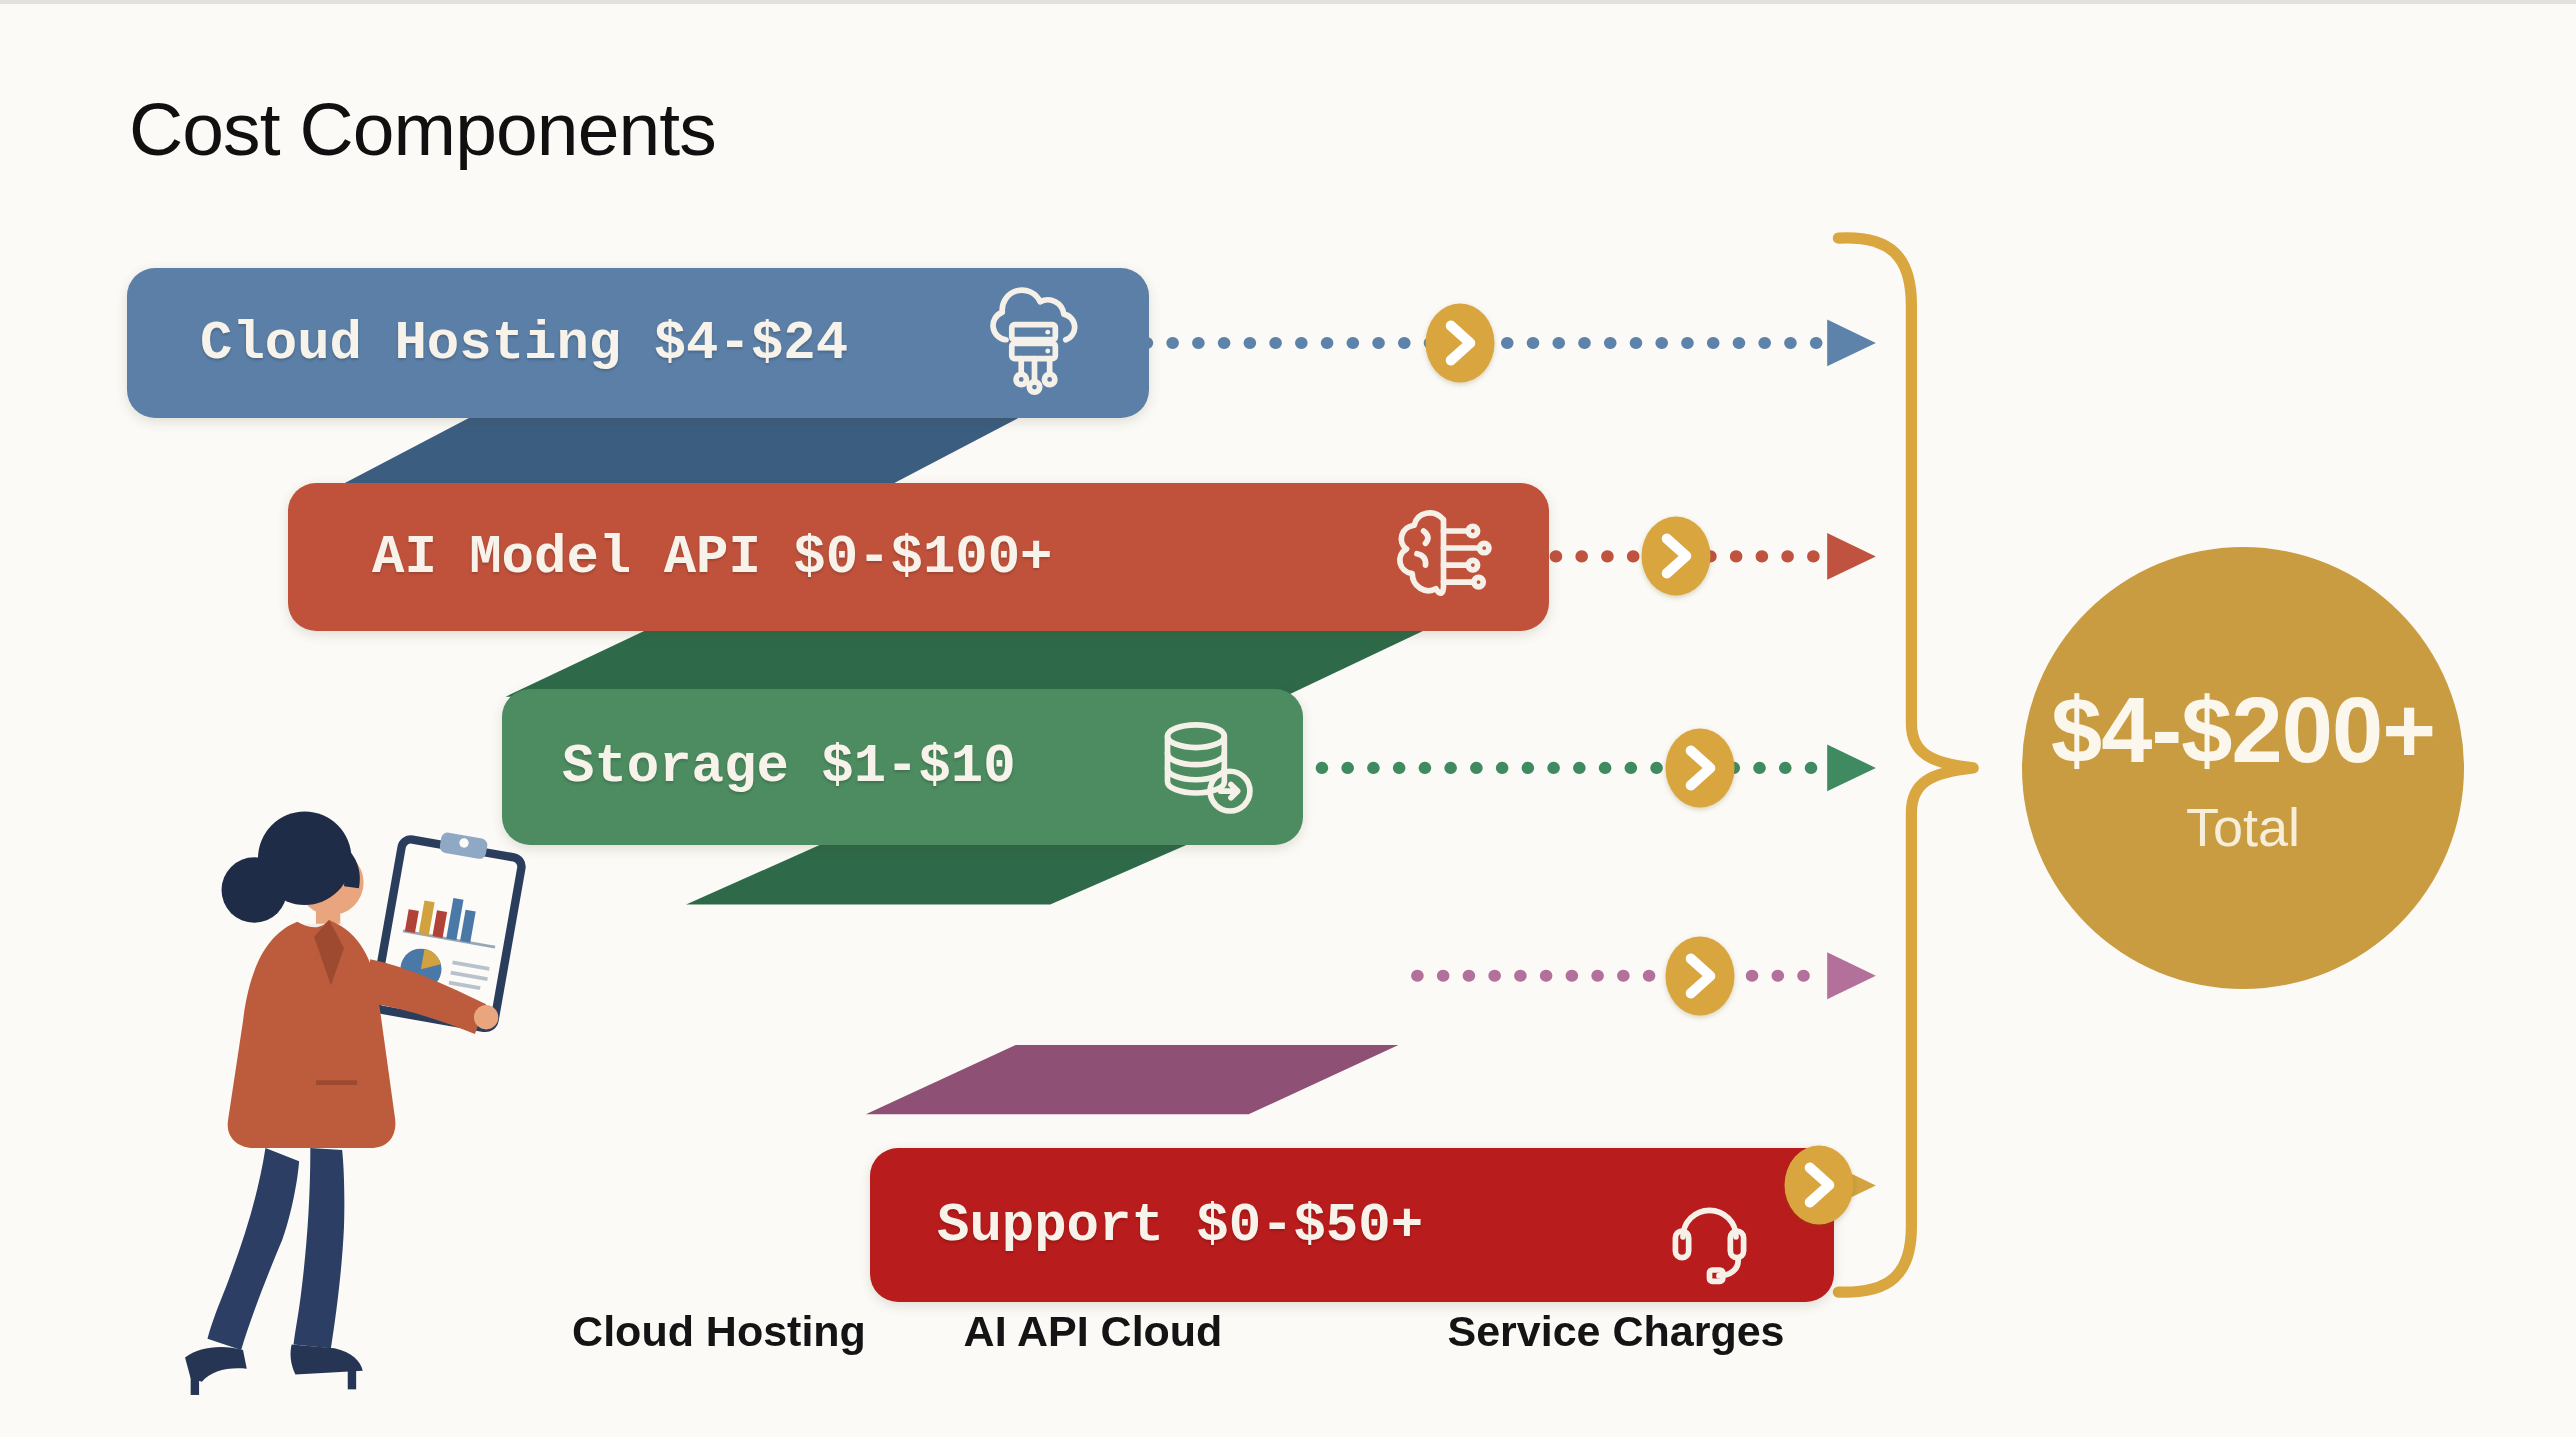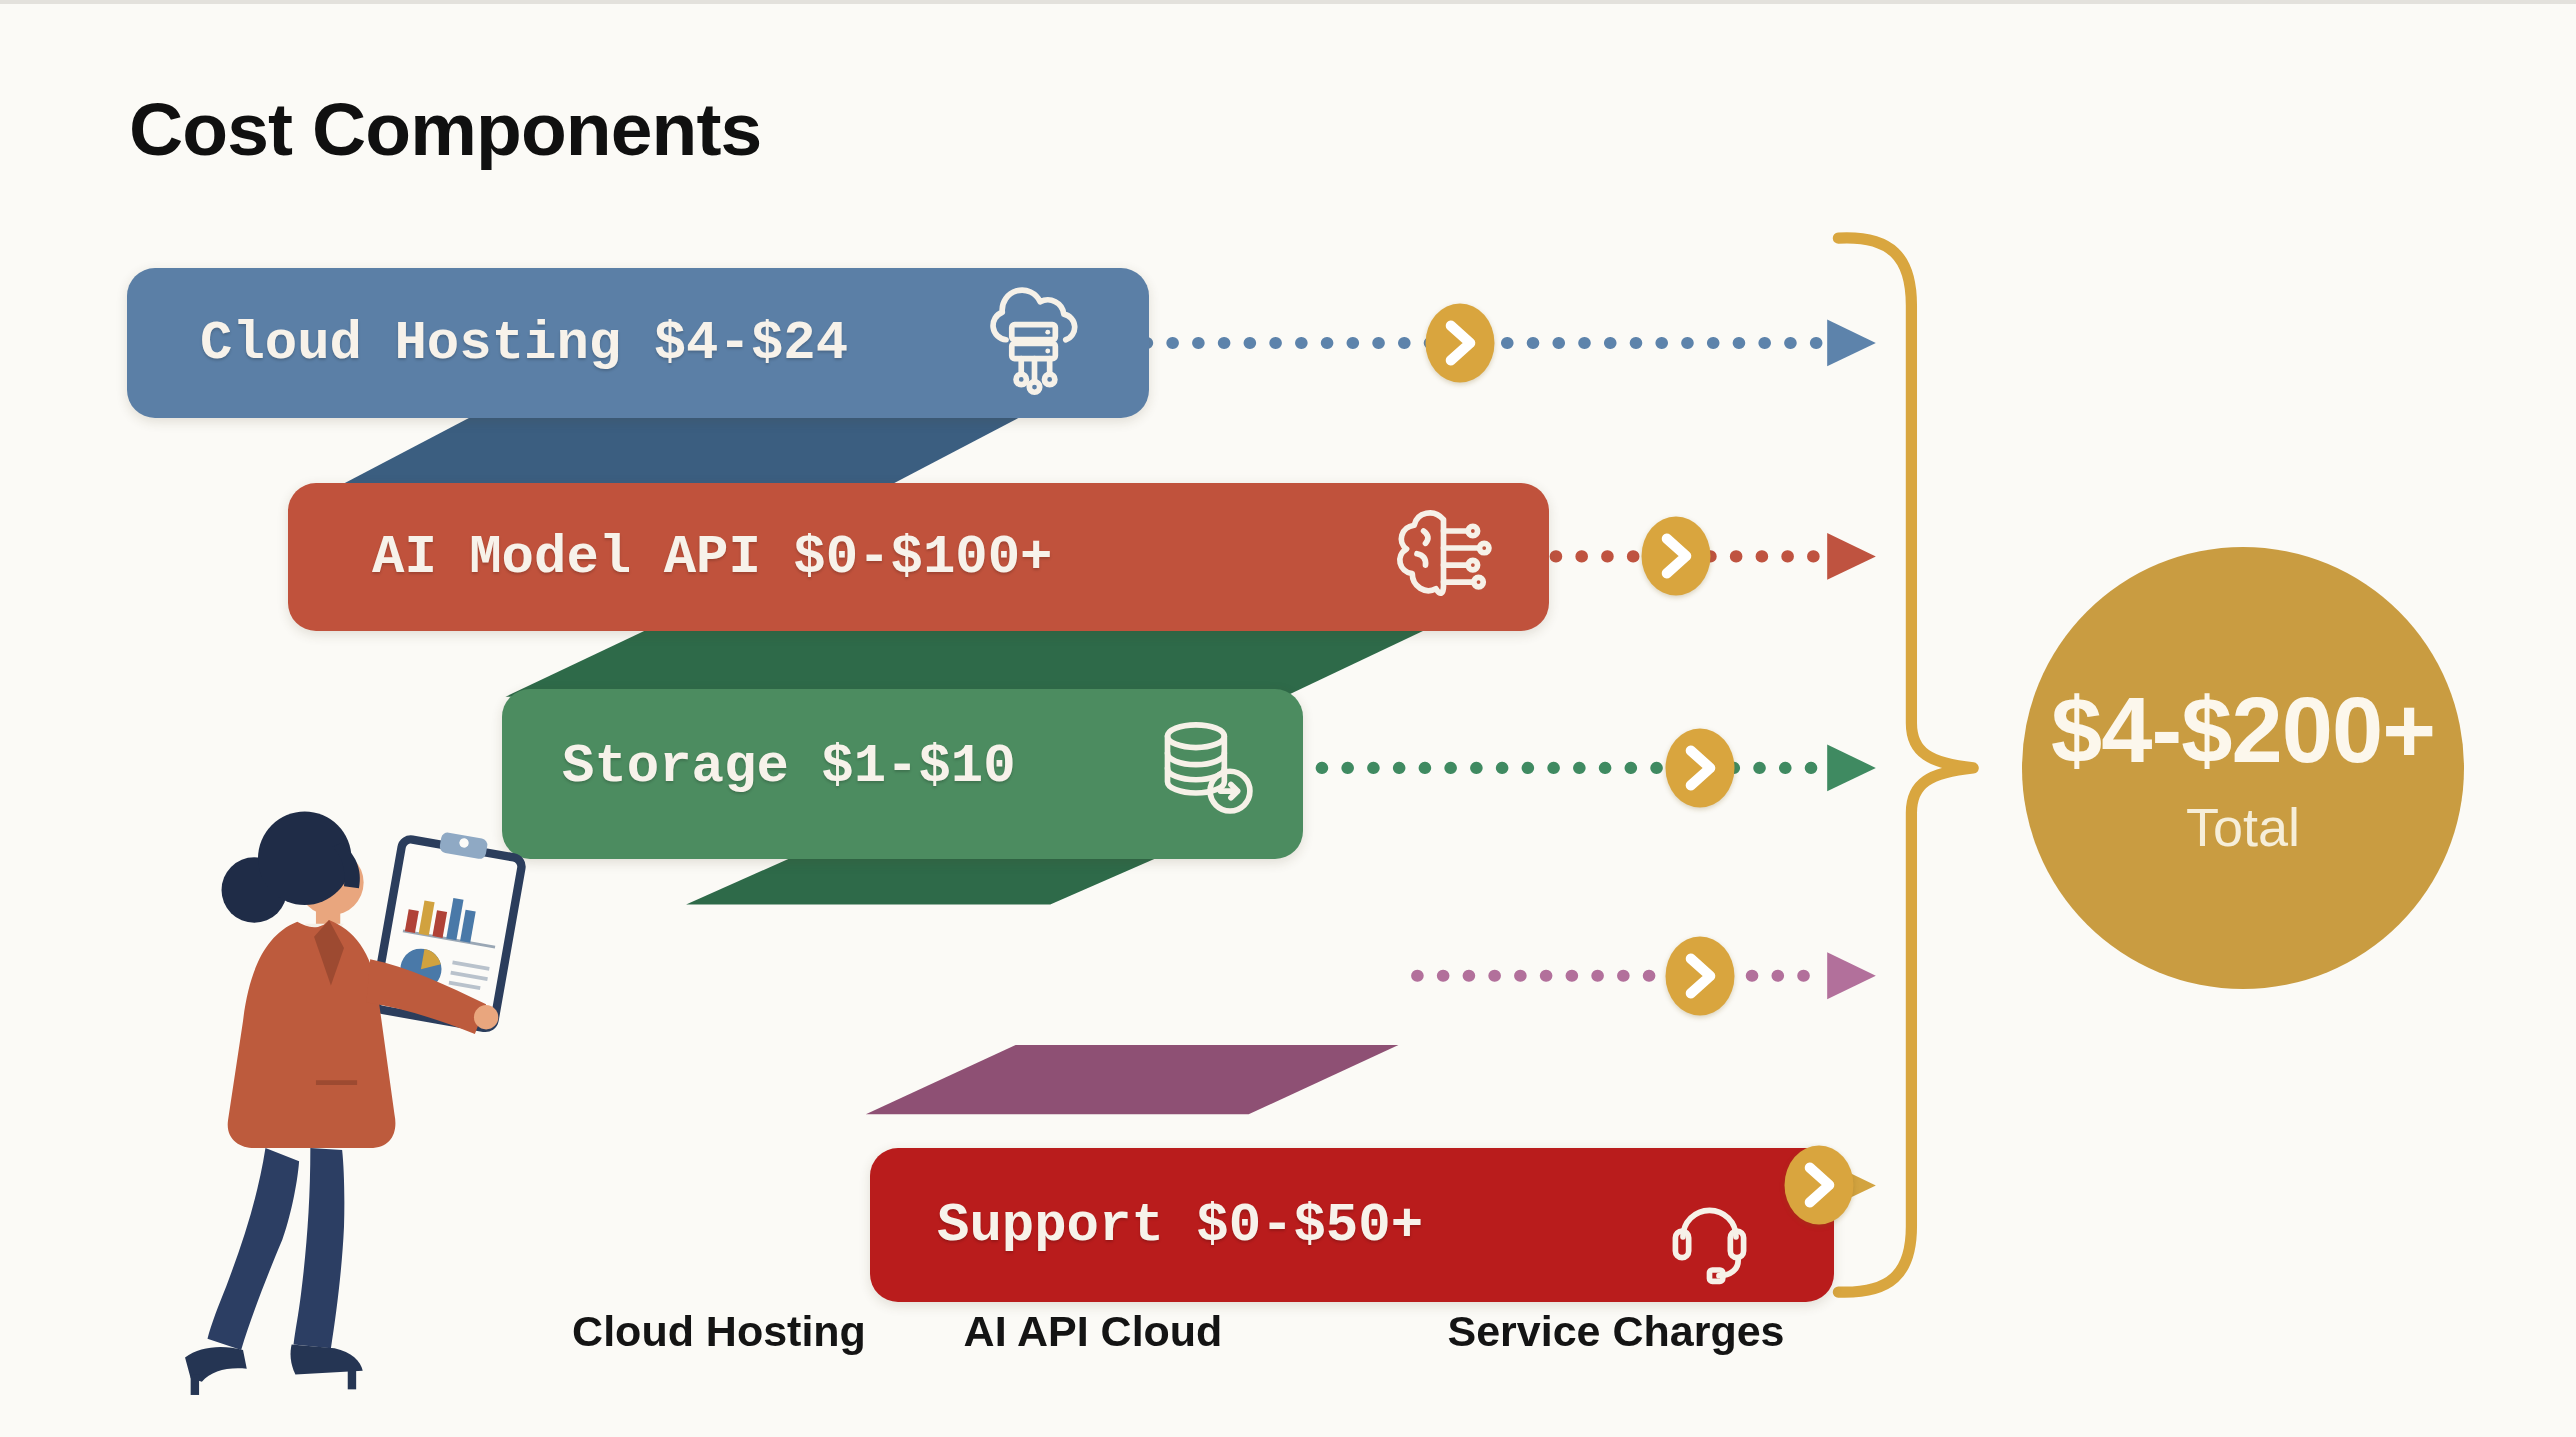--- a/index.html
+++ b/index.html
@@ -6,21 +6,21 @@
   .canvas{
     position:relative;
     width:2576px;height:1438px;
     background:#fbfaf6;
     overflow:hidden;
     font-family:"Liberation Sans", sans-serif;
     border-top:4.7px solid #e3e1dc;
   }
   .title{
     position:absolute;left:129px;top:82px;
-    font-size:75px;font-weight:700;color:#101010;
+    font-size:75px;font-weight:400;color:#101010;
     letter-spacing:-0.9px;margin:0;
   }
   .bg-svg{position:absolute;left:0;top:0;z-index:1;}
   .banner{
     position:absolute;z-index:2;
     display:flex;align-items:center;justify-content:space-between;
     border-radius:28px;
     box-shadow:0 3.7px 11.2px rgba(70,55,25,.14);
   }
   .banner-label{
@@ -111,21 +111,21 @@
         <circle cx="97" cy="38" r="5"></circle>
       <path d="M 66 56 h 36"></path>
         <circle cx="109" cy="56" r="5"></circle>
       <path d="M 66 74 h 24"></path>
         <circle cx="97" cy="74" r="5"></circle>
       <path d="M 66 92 h 30"></path>
         <circle cx="103" cy="92" r="5"></circle>
     </svg>
   </div>
 
-  <div class="banner" style="left: 502px; top: 685px; width: 704px; height: 155px; padding: 0px 37px 15px 60px; background: rgb(76, 140, 96);">
+  <div class="banner" style="left: 502px; top: 685px; width: 704px; height: 155px; padding: 0px 37px 1px 60px; background: rgb(76, 140, 96);">
     <span class="banner-label">Storage $1-$10</span>
     <svg class="banner-icon" width="125" height="125" viewBox="0 0 132 132" fill="none" stroke="#f6f1e8" stroke-width="6" stroke-linecap="round" stroke-linejoin="round">
       <ellipse cx="58" cy="34" rx="30" ry="12"></ellipse>
       <path d="M 28 34 v 48 a 30 12 0 0 0 60 0 v -48"></path>
       <path d="M 28 52 a 30 12 0 0 0 60 0"></path>
       <path d="M 28 68 a 30 12 0 0 0 60 0"></path>
       <circle cx="94" cy="92" r="21"></circle>
       <path d="M 84 92 h 18 m -7 -7 l 7 7 l -7 7"></path>
     </svg>
   </div>

